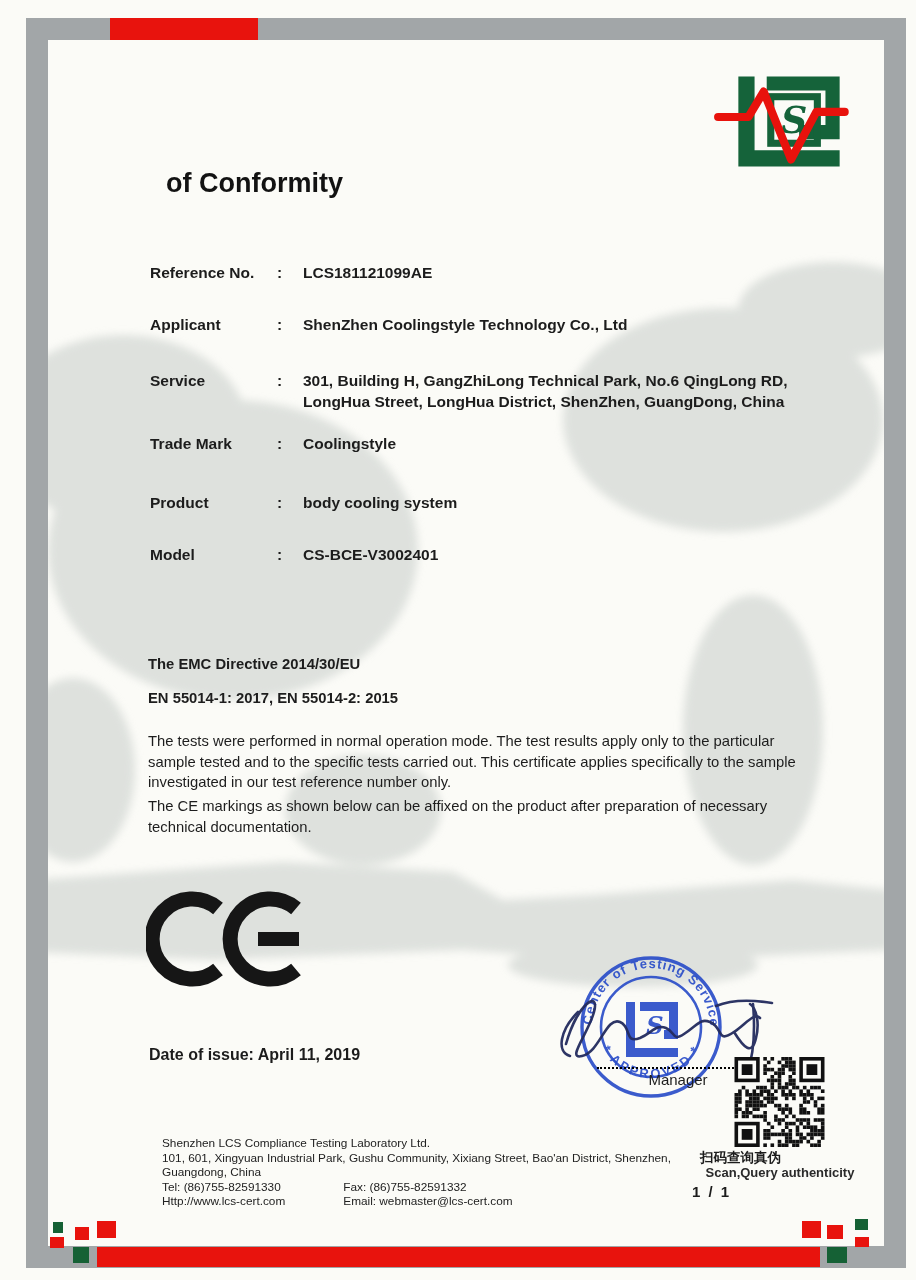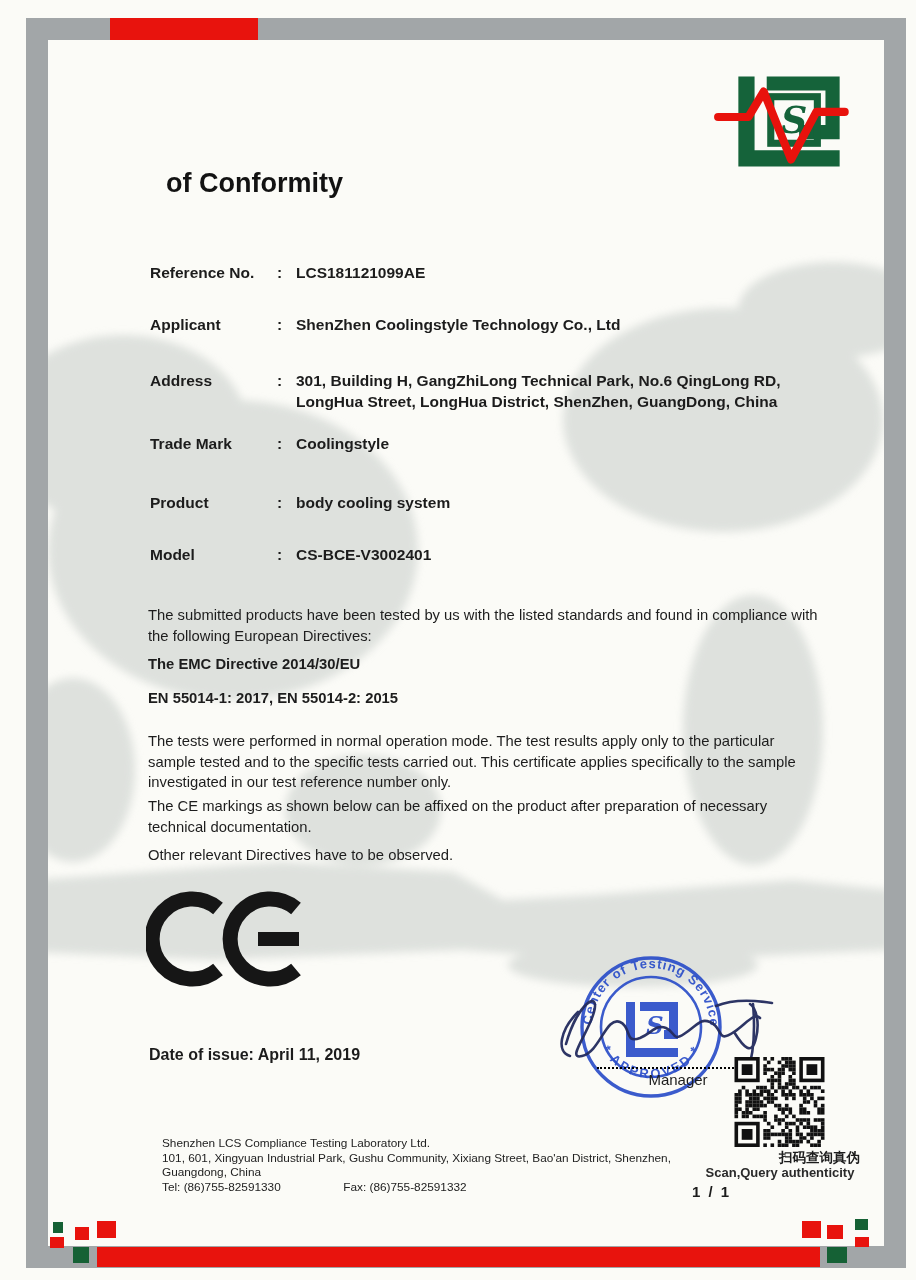--- a/index.html
+++ b/index.html
@@ -17,31 +17,31 @@
   .sq.green{background:#156135;}
   
   .map{position:absolute;left:33px;top:250px;pointer-events:none;}
   
   .title-main{position:absolute;left:163px;top:136px;font-size:39px;font-weight:700;letter-spacing:1px;color:#121212;}
   .title-sub{position:absolute;left:166px;top:168px;font-size:27px;font-weight:700;color:#121212;}
   
   .frow{position:absolute;left:150px;width:700px;font-size:15.5px;font-weight:700;line-height:21px;}
   .frow .lbl{position:absolute;left:0;top:0;width:125px;}
   .frow .col{position:absolute;left:127px;top:0;}
-  .frow .val{position:absolute;left:146px;top:0;width:528px;}
+  .frow .val{position:absolute;left:153px;top:0;width:528px;}
   
   .para{position:absolute;left:148px;width:672px;font-size:14.8px;line-height:20.5px;color:#1d1d1d;}
   .para.bold{font-weight:700;}
   
   .date-line{position:absolute;left:149px;top:1046px;font-size:16px;font-weight:700;}
   
   .dotline{position:absolute;left:597px;top:1051px;width:152px;height:16px;border-bottom:2px dotted #000;}
   .manager{position:absolute;left:618px;top:1071px;width:120px;text-align:center;font-size:15px;color:#1e1e1e;}
   
-  .qr-zh{position:absolute;left:700px;top:1149px;width:160px;text-align:right;font-size:13.5px;font-weight:700;}
+  .qr-zh{position:absolute;left:700px;top:1149px;width:160px;text-align:left;font-size:13.5px;font-weight:700;}
   .qr-en{position:absolute;left:688px;top:1165px;width:184px;text-align:center;font-size:13px;font-weight:700;color:#2a2a2a;}
   .page-num{position:absolute;left:692px;top:1183px;font-size:15px;font-weight:700;letter-spacing:2px;}
   
   .footer{position:absolute;left:162px;top:1136px;width:560px;font-size:11.8px;line-height:14.6px;color:#222;}
   .footer .cols span.c1{display:inline-block;width:178px;}
 </style>
 </head>
 <body>
 
 <div class="page">
@@ -97,46 +97,44 @@
     <span class="lbl">Reference No.</span>
     <span class="col">:</span>
     <span class="val">LCS181121099AE</span>
   </div>
   <div class="frow" style="top:314px;">
     <span class="lbl">Applicant</span>
     <span class="col">:</span>
     <span class="val">ShenZhen Coolingstyle Technology Co., Ltd</span>
   </div>
   <div class="frow" style="top:370px;">
-    <span class="lbl">Address</span>
+    <span class="lbl">Service</span>
     <span class="col">:</span>
     <span class="val">301, Building H, GangZhiLong Technical Park, No.6 QingLong RD, LongHua Street, LongHua District, ShenZhen, GuangDong, China</span>
   </div>
   <div class="frow" style="top:433px;">
     <span class="lbl">Trade Mark</span>
     <span class="col">:</span>
     <span class="val">Coolingstyle</span>
   </div>
   <div class="frow" style="top:492px;">
     <span class="lbl">Product</span>
     <span class="col">:</span>
     <span class="val">body cooling system</span>
   </div>
   <div class="frow" style="top:544px;">
     <span class="lbl">Model</span>
     <span class="col">:</span>
     <span class="val">CS-BCE-V3002401</span>
   </div>
 
-  <div class="para" style="top:605px;">The submitted products have been tested by us with the listed standards and found in compliance with the following European Directives:</div>
   <div class="para bold" style="top:654px;">The EMC Directive 2014/30/EU</div>
   <div class="para bold" style="top:688px;">EN 55014-1: 2017, EN 55014-2: 2015</div>
   <div class="para" style="top:796px;">The CE markings as shown below can be affixed on the product after preparation of necessary technical documentation.</div>
   <div class="para" style="top:731px;">The tests were performed in normal operation mode. The test results apply only to the particular sample tested and to the specific tests carried out. This certificate applies specifically to the sample investigated in our test reference number only.</div>
-  <div class="para" style="top:845px;">Other relevant Directives have to be observed.</div>
 
   <svg class="abs" style="left:146px;top:888px;" width="160" height="102" viewBox="0 0 160 102">
     <g fill="none" stroke="#161616" stroke-width="15">
       <path d="M 72,20.5 A 40,40 0 1 0 72,81.5"></path>
       <path d="M 150,20.5 A 40,40 0 1 0 150,81.5"></path>
       <path d="M 112,51 H 153" stroke-width="14"></path>
     </g>
   </svg>
 
   <div class="date-line">Date of issue: April 11, 2019</div>
@@ -430,15 +428,19 @@
   <div class="page-num">1 / 1</div>
 
   <div class="footer">
     <div>Shenzhen LCS Compliance Testing Laboratory Ltd.</div>
     <div>101, 601, Xingyuan Industrial Park, Gushu Community, Xixiang Street, Bao'an District, Shenzhen,</div>
     <div>Guangdong, China</div>
     <div class="cols">
       <span class="c1">Tel: (86)755-82591330</span>
       <span>Fax: (86)755-82591332</span>
     </div>
+    <div class="cols">
+      <span class="c1">Http://www.lcs-cert.com</span>
+      <span>Email: webmaster@lcs-cert.com</span>
+    </div>
   </div>
 
 </div>
 
 </body></html>

